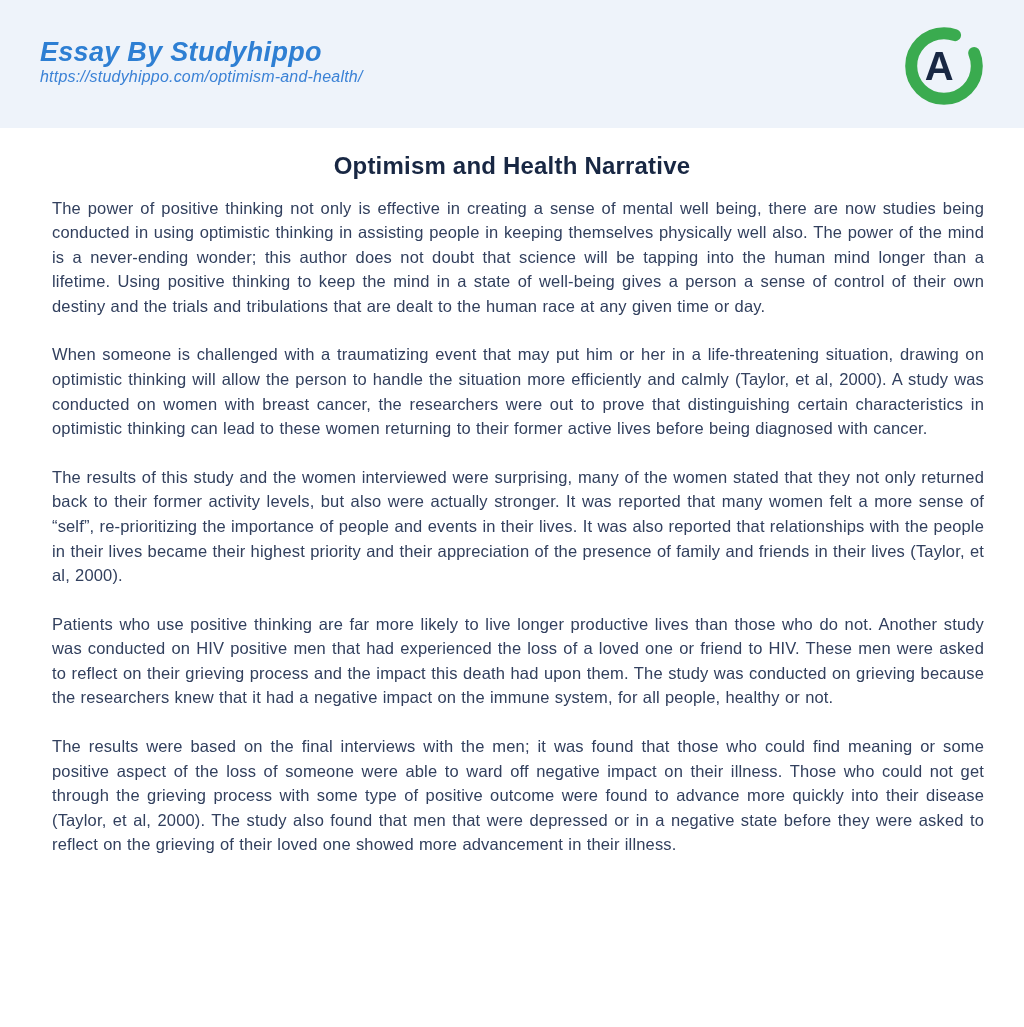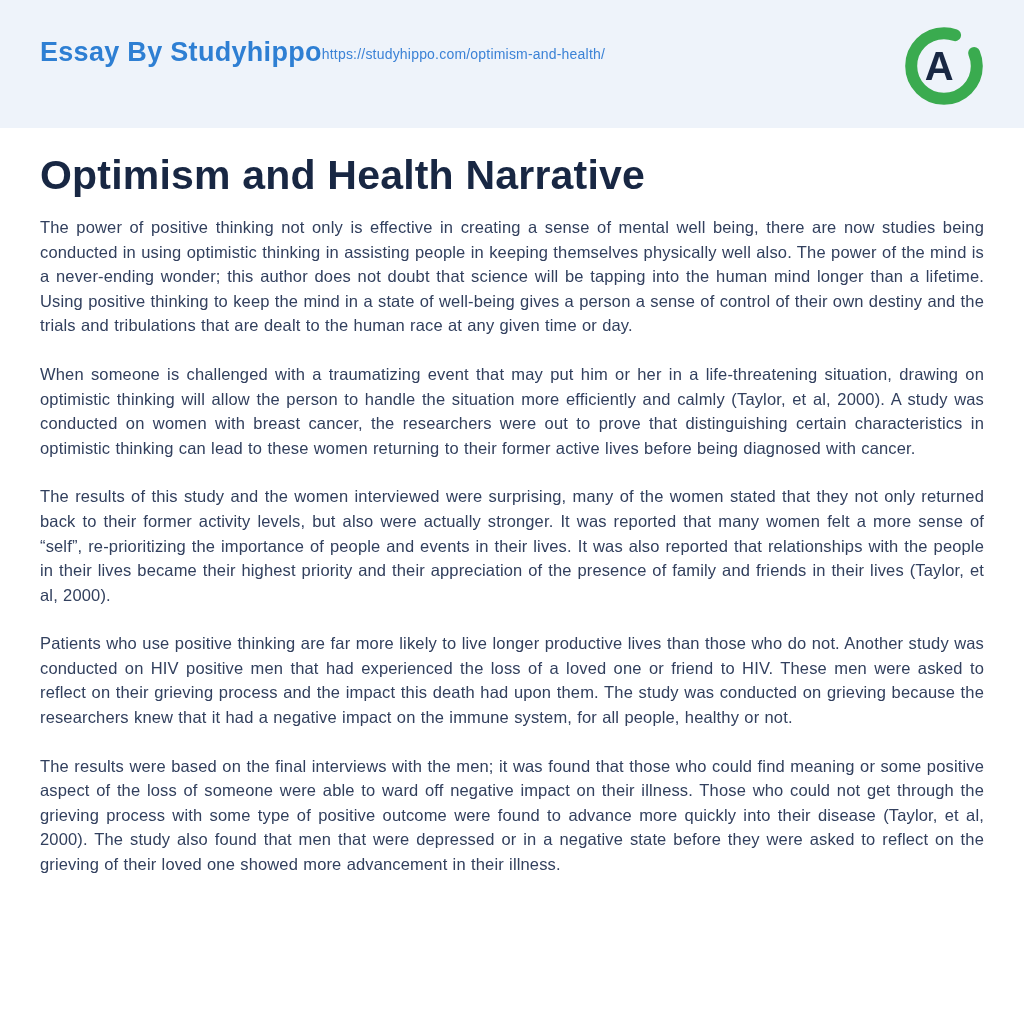--- a/index.html
+++ b/index.html
@@ -20,61 +20,61 @@
     margin:0 auto;
   }
   .header{
     background:var(--c-header-bg);
     padding:30px 40px 28px 40px;
     display:flex;
     justify-content:space-between;
     align-items:flex-start;
     height:128px;
   }
-  .header-left{display:flex;flex-direction:row;}
+  .header-left{display:flex;flex-direction:column;font-style:italic;}
   .site-title{
     color:var(--c-blue);
     font-size:27px;
     font-weight:700;
     letter-spacing:.3px;
     line-height:1.1;
     margin:8px 0 0 0;
   }
   .site-url{
     color:var(--c-link);
-    font-size:14px;
-    margin-top:16px;
+    font-size:16px;
     text-decoration:none;
     letter-spacing:.2px;
     cursor:pointer;
   }
   .logo{
     width:80px;height:80px;
     margin-top:-4px;
     flex:0 0 auto;
   }
   .article{
     padding:22px 40px 20px 40px;
   }
   .article-title{
     color:var(--c-navy);
-    font-size:41px;
+    font-size:24px;
     font-weight:800;
     letter-spacing:.2px;
     margin:2px 0 16px 0;
     line-height:1.15;
+    text-align:center;
   }
   .article p{
     color:var(--c-body);
     font-size:16.5px;
     line-height:1.49;
     text-align:justify;
     letter-spacing:.15px;
     word-spacing:.5px;
-    margin:0 0 24px 0;
+    margin:0 0 24px 12px;
   }
 </style>
 </head>
 <body>
 
 <div class="header">
   <div class="header-left">
     <div class="site-title">Essay By Studyhippo</div>
     <a class="site-url">https://studyhippo.com/optimism-and-health/</a>
   </div>

